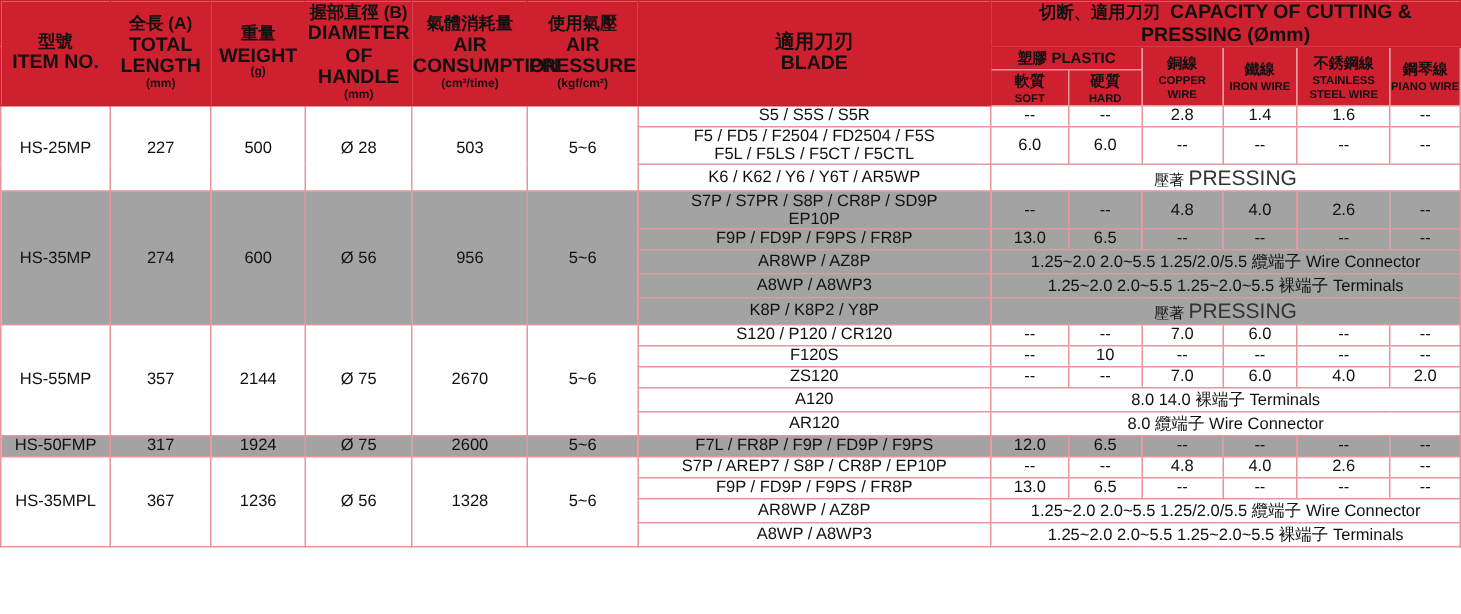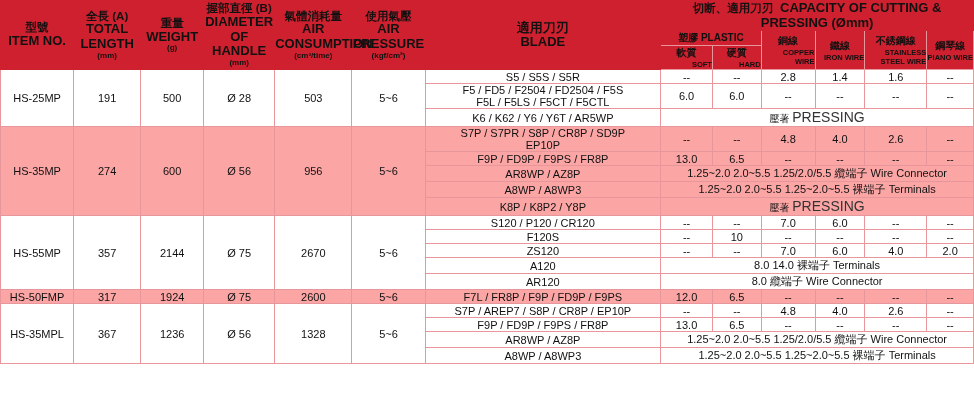--- a/index.html
+++ b/index.html
@@ -7,22 +7,22 @@
   #sheet{width:974px;height:409px;position:relative;overflow:hidden;background:#fff;}
   table.spec{border-collapse:collapse;table-layout:fixed;width:974px;}
   table.spec td, table.spec th{border:1px solid #e7969b;padding:0;text-align:center;vertical-align:middle;font-size:11px;color:#111;}
   .hdr{background:#cf202f;color:#fff;border:1px solid #cf202f !important;font-weight:bold;line-height:1.12;padding:2px 1px;}
   .hdr .cn{font-size:11.5px;display:block;}
   .hdr .en{font-size:13px;display:block;letter-spacing:0px;}
   .hdr .un{font-size:8px;display:block;}
   .hdr.cap{font-size:9.5px;}
   .sub{background:#cf202f;color:#fff;font-weight:bold;}
   .sub .cn{font-size:10px;display:block;}
-  .sub .en{font-size:7.5px;display:block;text-align:right;}
-  .pink{background:#fca5a5;}
+  .sub .en{font-size:7.5px;display:block;}
+  .pink{background:#a3a3a3;}
   .white{background:#ffffff;}
   .model{font-size:12px;letter-spacing:0px;}
   .blade{text-align:left;padding-left:6px;font-size:10.5px;white-space:nowrap;}
   .num{font-size:11.5px;}
   .val{font-size:10.5px;}
   .span-txt{font-size:10.5px;}
   .press{font-size:10px;}
   .press .en{font-size:14px;color:#333;}
   .bladehdr{font-size:13px;}
   .rowtall{height:14px;}
@@ -115,21 +115,21 @@
         </th>
         <th class="sub">
           <span class="cn">硬質</span>
           <span class="en">HARD</span>
         </th>
       </tr>
     </thead>
     <tbody id="tbody">
         <tr class="rowtall">
           <td rowspan="3" class="white model">HS-25MP</td>
-          <td rowspan="3" class="white num">191</td>
+          <td rowspan="3" class="white num">227</td>
           <td rowspan="3" class="white num">500</td>
           <td rowspan="3" class="white num">Ø 28</td>
           <td rowspan="3" class="white num">503</td>
           <td rowspan="3" class="white num">5~6</td>
           <td class="white blade">S5 / S5S / S5R</td>
           <td class="white val">--</td>
           <td class="white val">--</td>
           <td class="white val">2.8</td>
           <td class="white val">1.4</td>
           <td class="white val">1.6</td>

